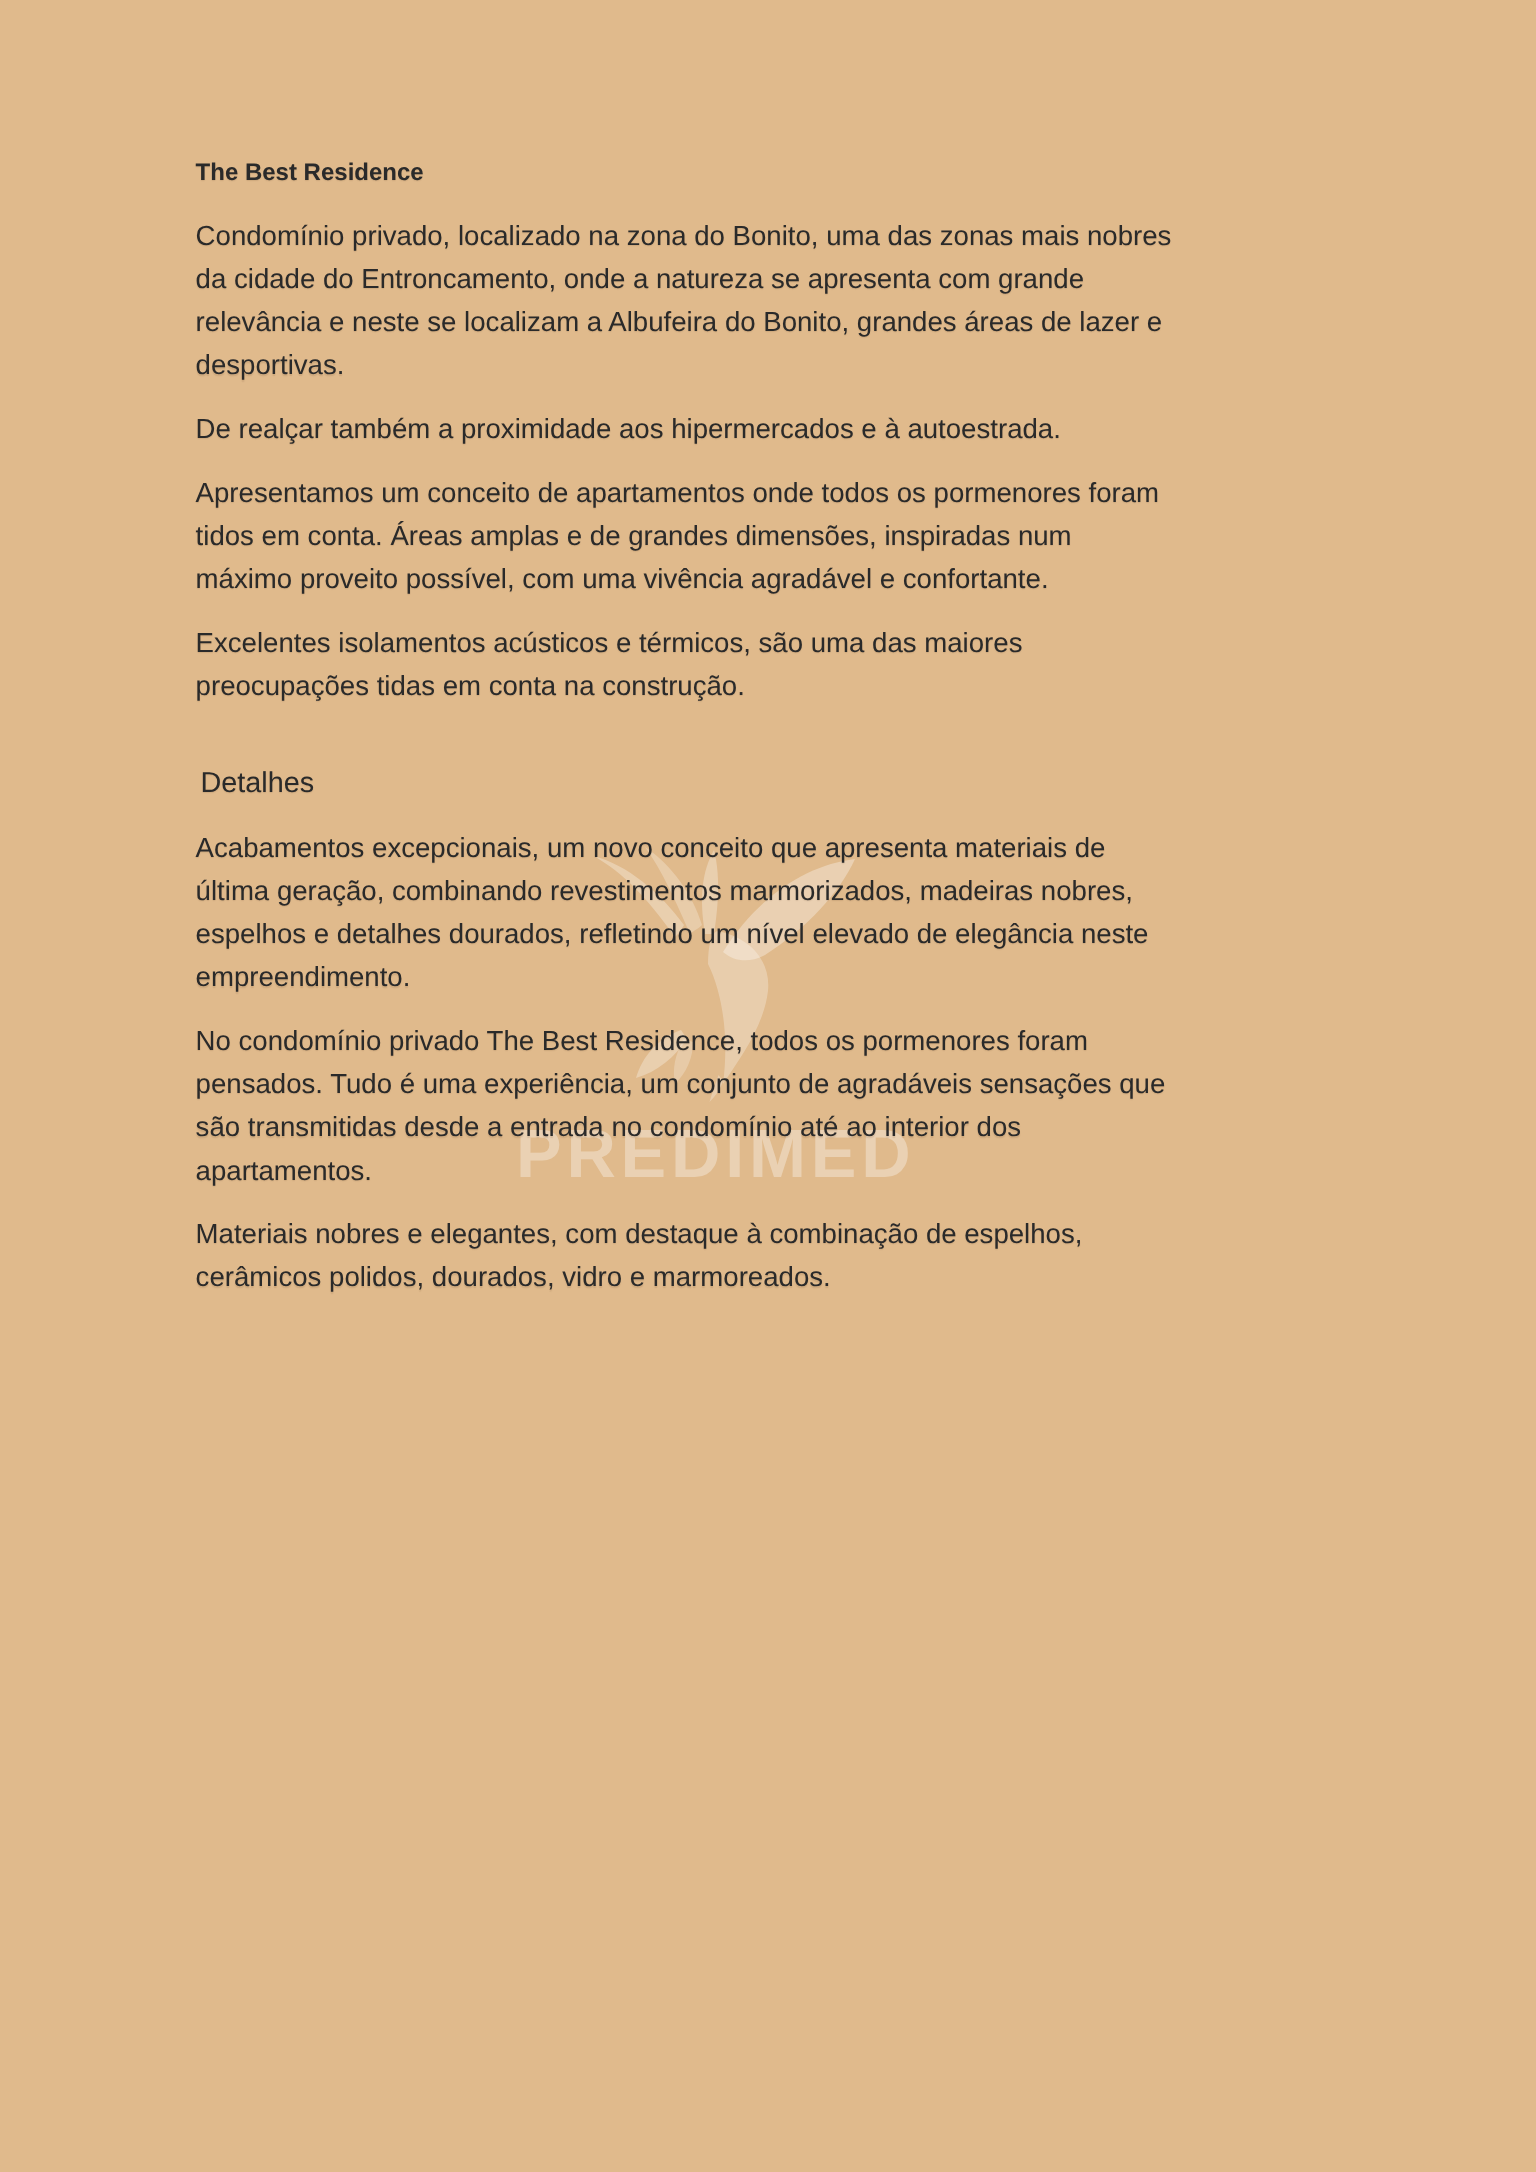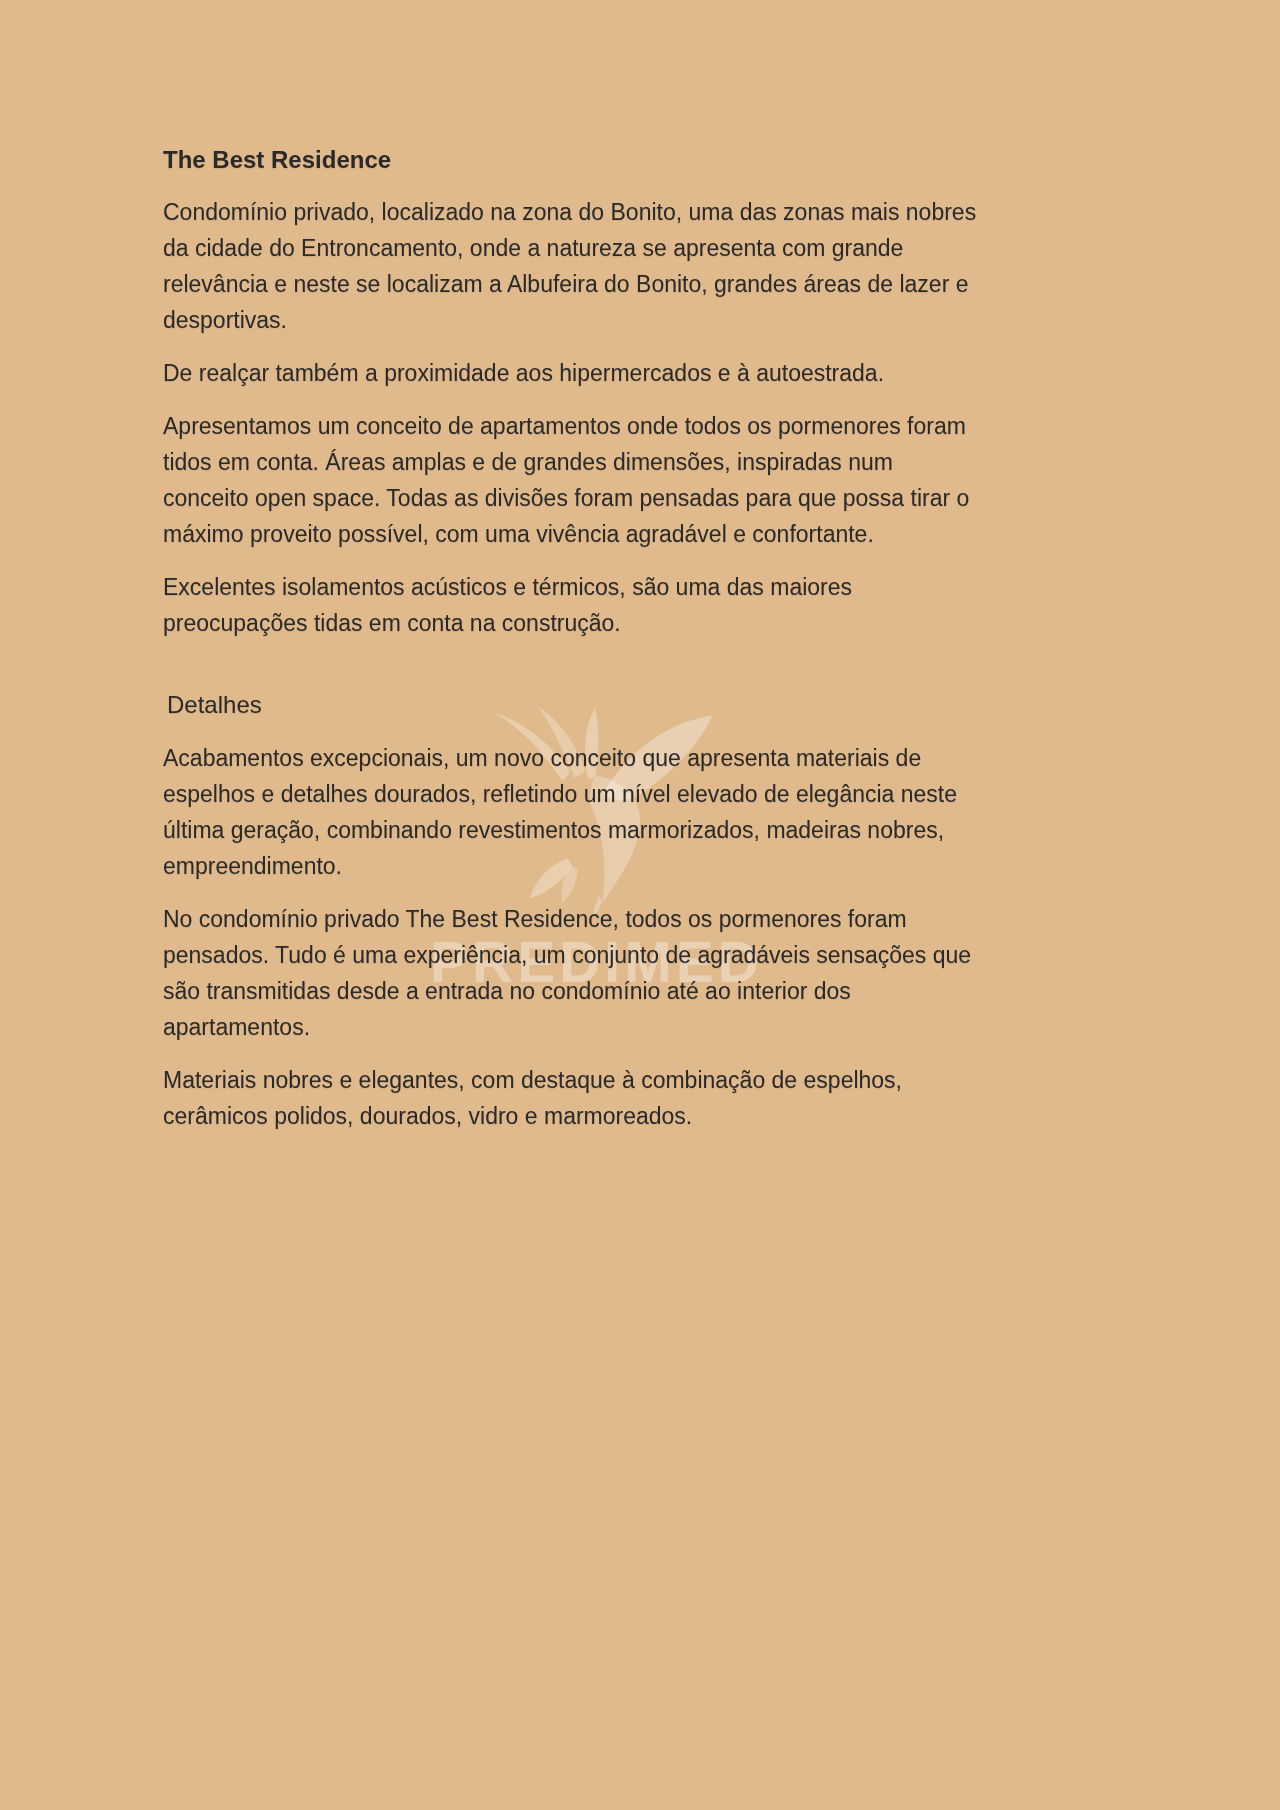--- a/index.html
+++ b/index.html
@@ -34,24 +34,24 @@
   }
 
   .content{
     position:relative;
     z-index:1;
     padding:126px 140px 0 163px;
     color:#2a2a2a;
     text-shadow:0 1px 1px rgba(70,45,15,0.12);
   }
   .doc-title{
-    font-size:24px;
+    font-size:20px;
     font-weight:bold;
     line-height:36px;
-    margin:16px 0 16px 0;
+    margin:0 0 16px 0;
   }
   .para{
     font-size:23px;
     line-height:36px;
     margin:0 0 17px 0;
   }
   .para .line{white-space:pre;}
   .sub-heading{
     font-size:24px;
     line-height:36px;
@@ -93,35 +93,34 @@
         <div class="line">desportivas.</div>
       </div>
 
     <div class="para">
         <div class="line">De realçar também a proximidade aos hipermercados e à autoestrada.</div>
       </div>
 
     <div class="para">
         <div class="line">Apresentamos um conceito de apartamentos onde todos os pormenores foram</div>
         <div class="line">tidos em conta. Áreas amplas e de grandes dimensões, inspiradas num</div>
-        <div class="line">conceito open space. Todas as divisões foram pensadas para que possa tirar o</div>
         <div class="line">máximo proveito possível, com uma vivência agradável e confortante.</div>
       </div>
 
     <div class="para">
         <div class="line">Excelentes isolamentos acústicos e térmicos, são uma das maiores</div>
         <div class="line">preocupações tidas em conta na construção.</div>
       </div>
 
     <div class="sub-heading">Detalhes</div>
 
     <div class="para">
         <div class="line">Acabamentos excepcionais, um novo conceito que apresenta materiais de</div>
+        <div class="line">última geração, combinando revestimentos marmorizados, madeiras nobres,</div>
         <div class="line">espelhos e detalhes dourados, refletindo um nível elevado de elegância neste</div>
-        <div class="line">última geração, combinando revestimentos marmorizados, madeiras nobres,</div>
         <div class="line">empreendimento.</div>
       </div>
 
     <div class="para">
         <div class="line">No condomínio privado The Best Residence, todos os pormenores foram</div>
         <div class="line">pensados. Tudo é uma experiência, um conjunto de agradáveis sensações que</div>
         <div class="line">são transmitidas desde a entrada no condomínio até ao interior dos</div>
         <div class="line">apartamentos.</div>
       </div>
 

